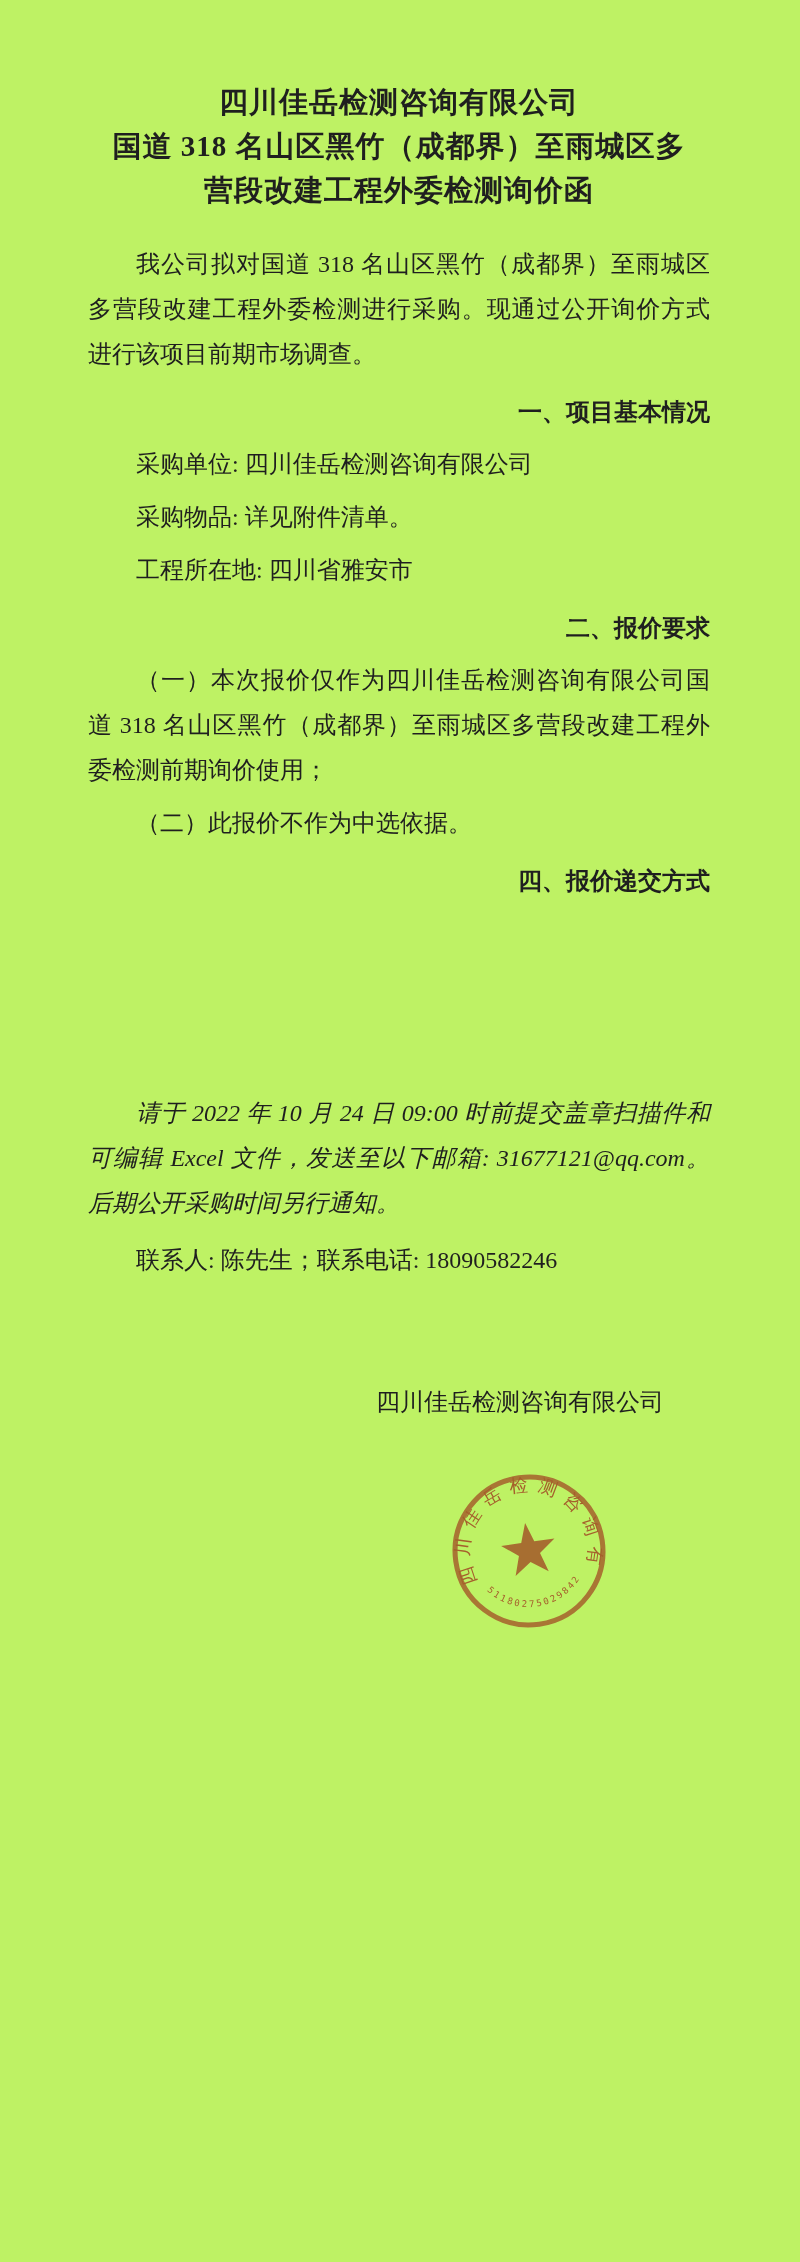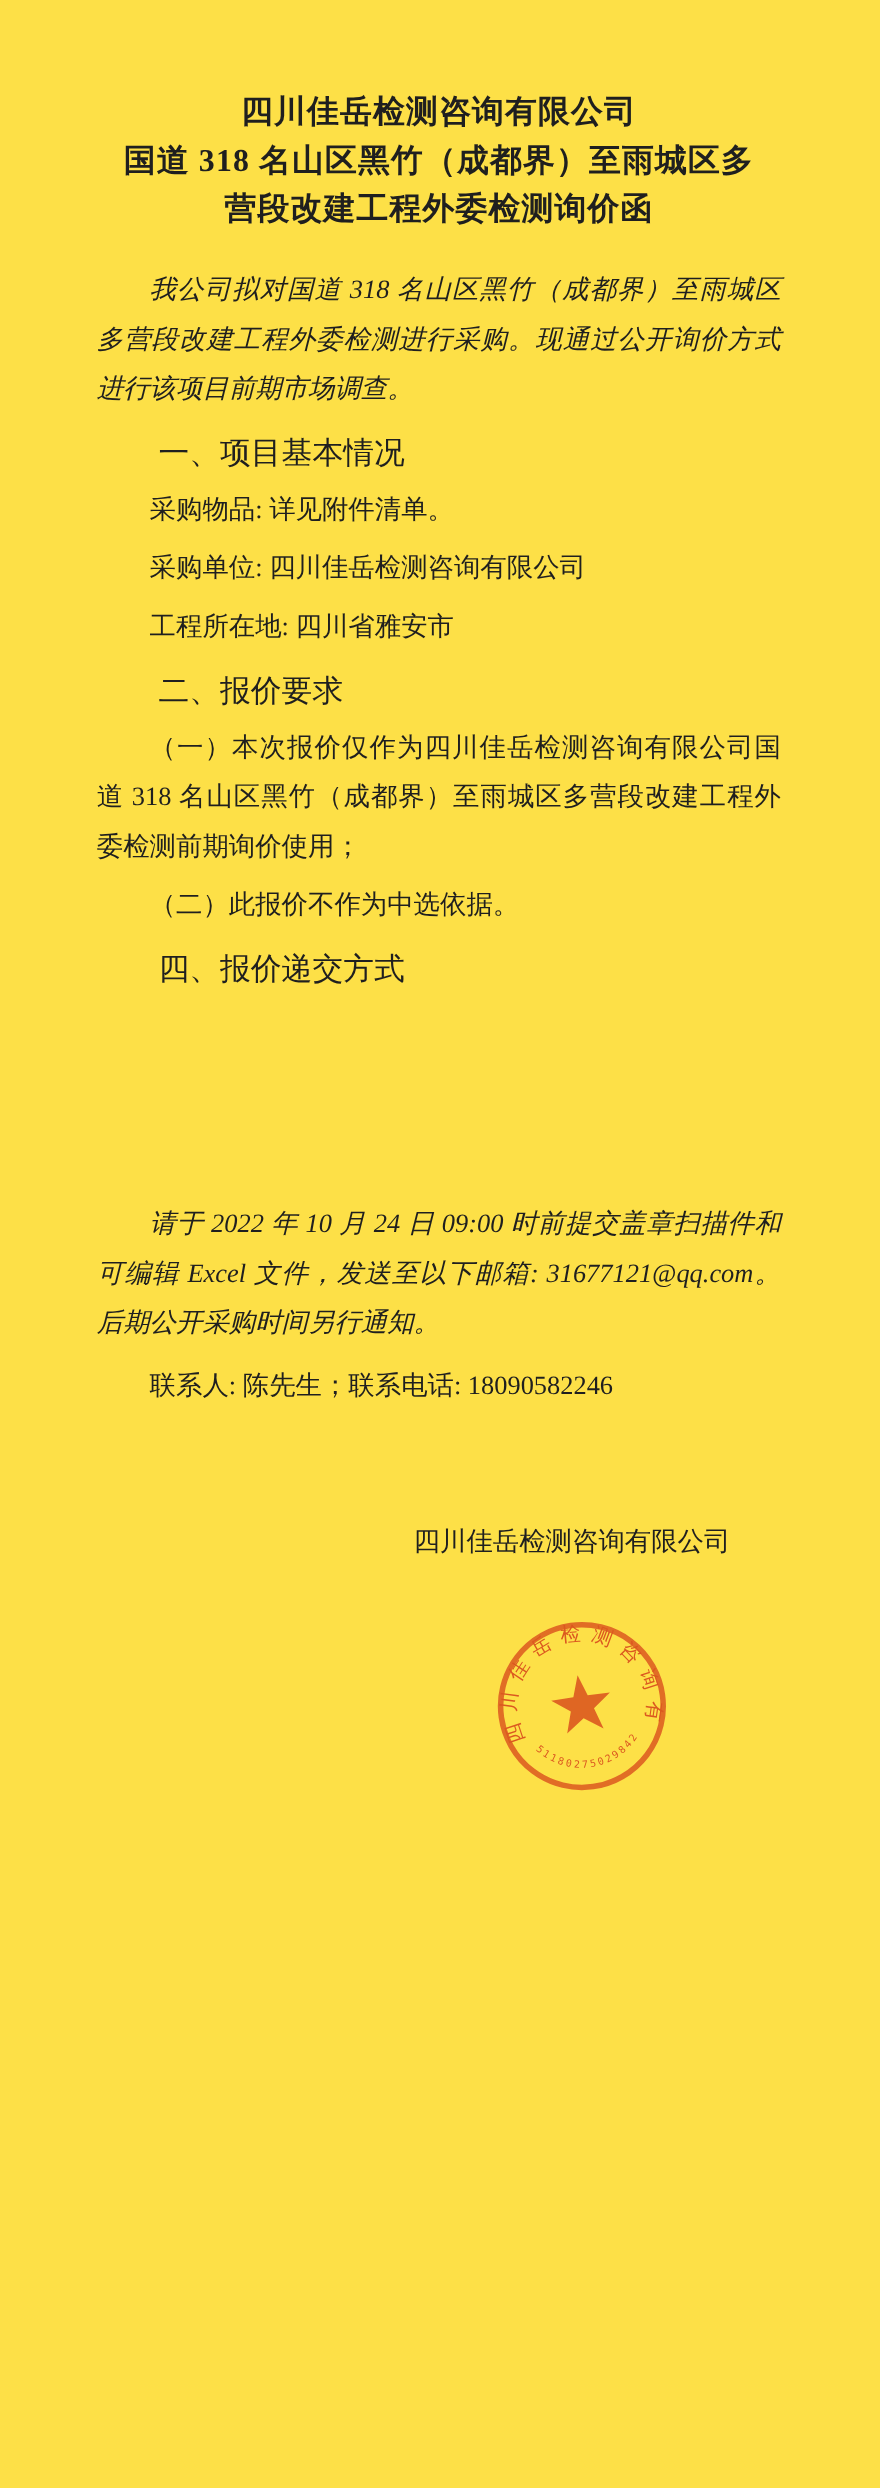--- a/index.html
+++ b/index.html
@@ -1,20 +1,20 @@
 <!DOCTYPE html>
 <html><head>
 <meta charset="utf-8">
 <style>
   html, body { margin: 0; padding: 0; background: #ffffff; }
   .page {
     position: relative;
     width: 800px;
     height: 2262px;
-    background: #fde047;
+    background: #bef264;
     overflow: hidden;
     font-family: "Liberation Serif", "DejaVu Serif", serif;
     color: #1f1f1f;
   }
   .content {
     position: absolute;
     top: 80px;
     left: 88px;
     width: 622px;
   }
@@ -27,27 +27,28 @@
   }
   .para {
     font-size: 24px;
     line-height: 45px;
     text-align: justify;
     text-indent: 2em;
     margin: 8px 0;
   }
   .heading {
     font-family: "Liberation Sans", "DejaVu Sans", sans-serif;
-    font-weight: normal;
-    font-size: 28px;
+    font-weight: bold;
+    font-size: 24px;
     line-height: 45px;
     text-indent: 2em;
     margin: 12px 0 4px 0;
+    text-align: right;
   }
-  .intro { margin-top: 30px; font-style: italic; }
+  .intro { margin-top: 30px; }
   .submission { margin-top: 188px; font-style: italic; }
   .contact { margin-top: 12px; }
   .signature-block {
     margin-top: 94px;
     margin-left: 262px;
     width: 340px;
     text-align: center;
     font-size: 24px;
     line-height: 50px;
   }
@@ -72,22 +73,22 @@
 
     <div class="doc-title">
       <div>四川佳岳检测咨询有限公司</div>
       <div>国道 318 名山区黑竹（成都界）至雨城区多</div>
       <div>营段改建工程外委检测询价函</div>
     </div>
 
     <div class="para intro">我公司拟对国道 318 名山区黑竹（成都界）至雨城区多营段改建工程外委检测进行采购。现通过公开询价方式进行该项目前期市场调查。</div>
 
     <div class="heading">一、项目基本情况</div>
+    <div class="para">采购单位: 四川佳岳检测咨询有限公司</div>
     <div class="para">采购物品: 详见附件清单。</div>
-    <div class="para">采购单位: 四川佳岳检测咨询有限公司</div>
     <div class="para">工程所在地: 四川省雅安市</div>
 
     <div class="heading">二、报价要求</div>
 
     <div class="para">（一）本次报价仅作为四川佳岳检测咨询有限公司国道 318 名山区黑竹（成都界）至雨城区多营段改建工程外委检测前期询价使用；</div>
     <div class="para">（二）此报价不作为中选依据。</div>
 
     <div class="heading">四、报价递交方式</div>
 
     <div class="para submission">请于 2022 年 10 月 24 日 09:00 时前提交盖章扫描件和可编辑 Excel 文件，发送至以下邮箱: 31677121@qq.com。后期公开采购时间另行通知。</div>

